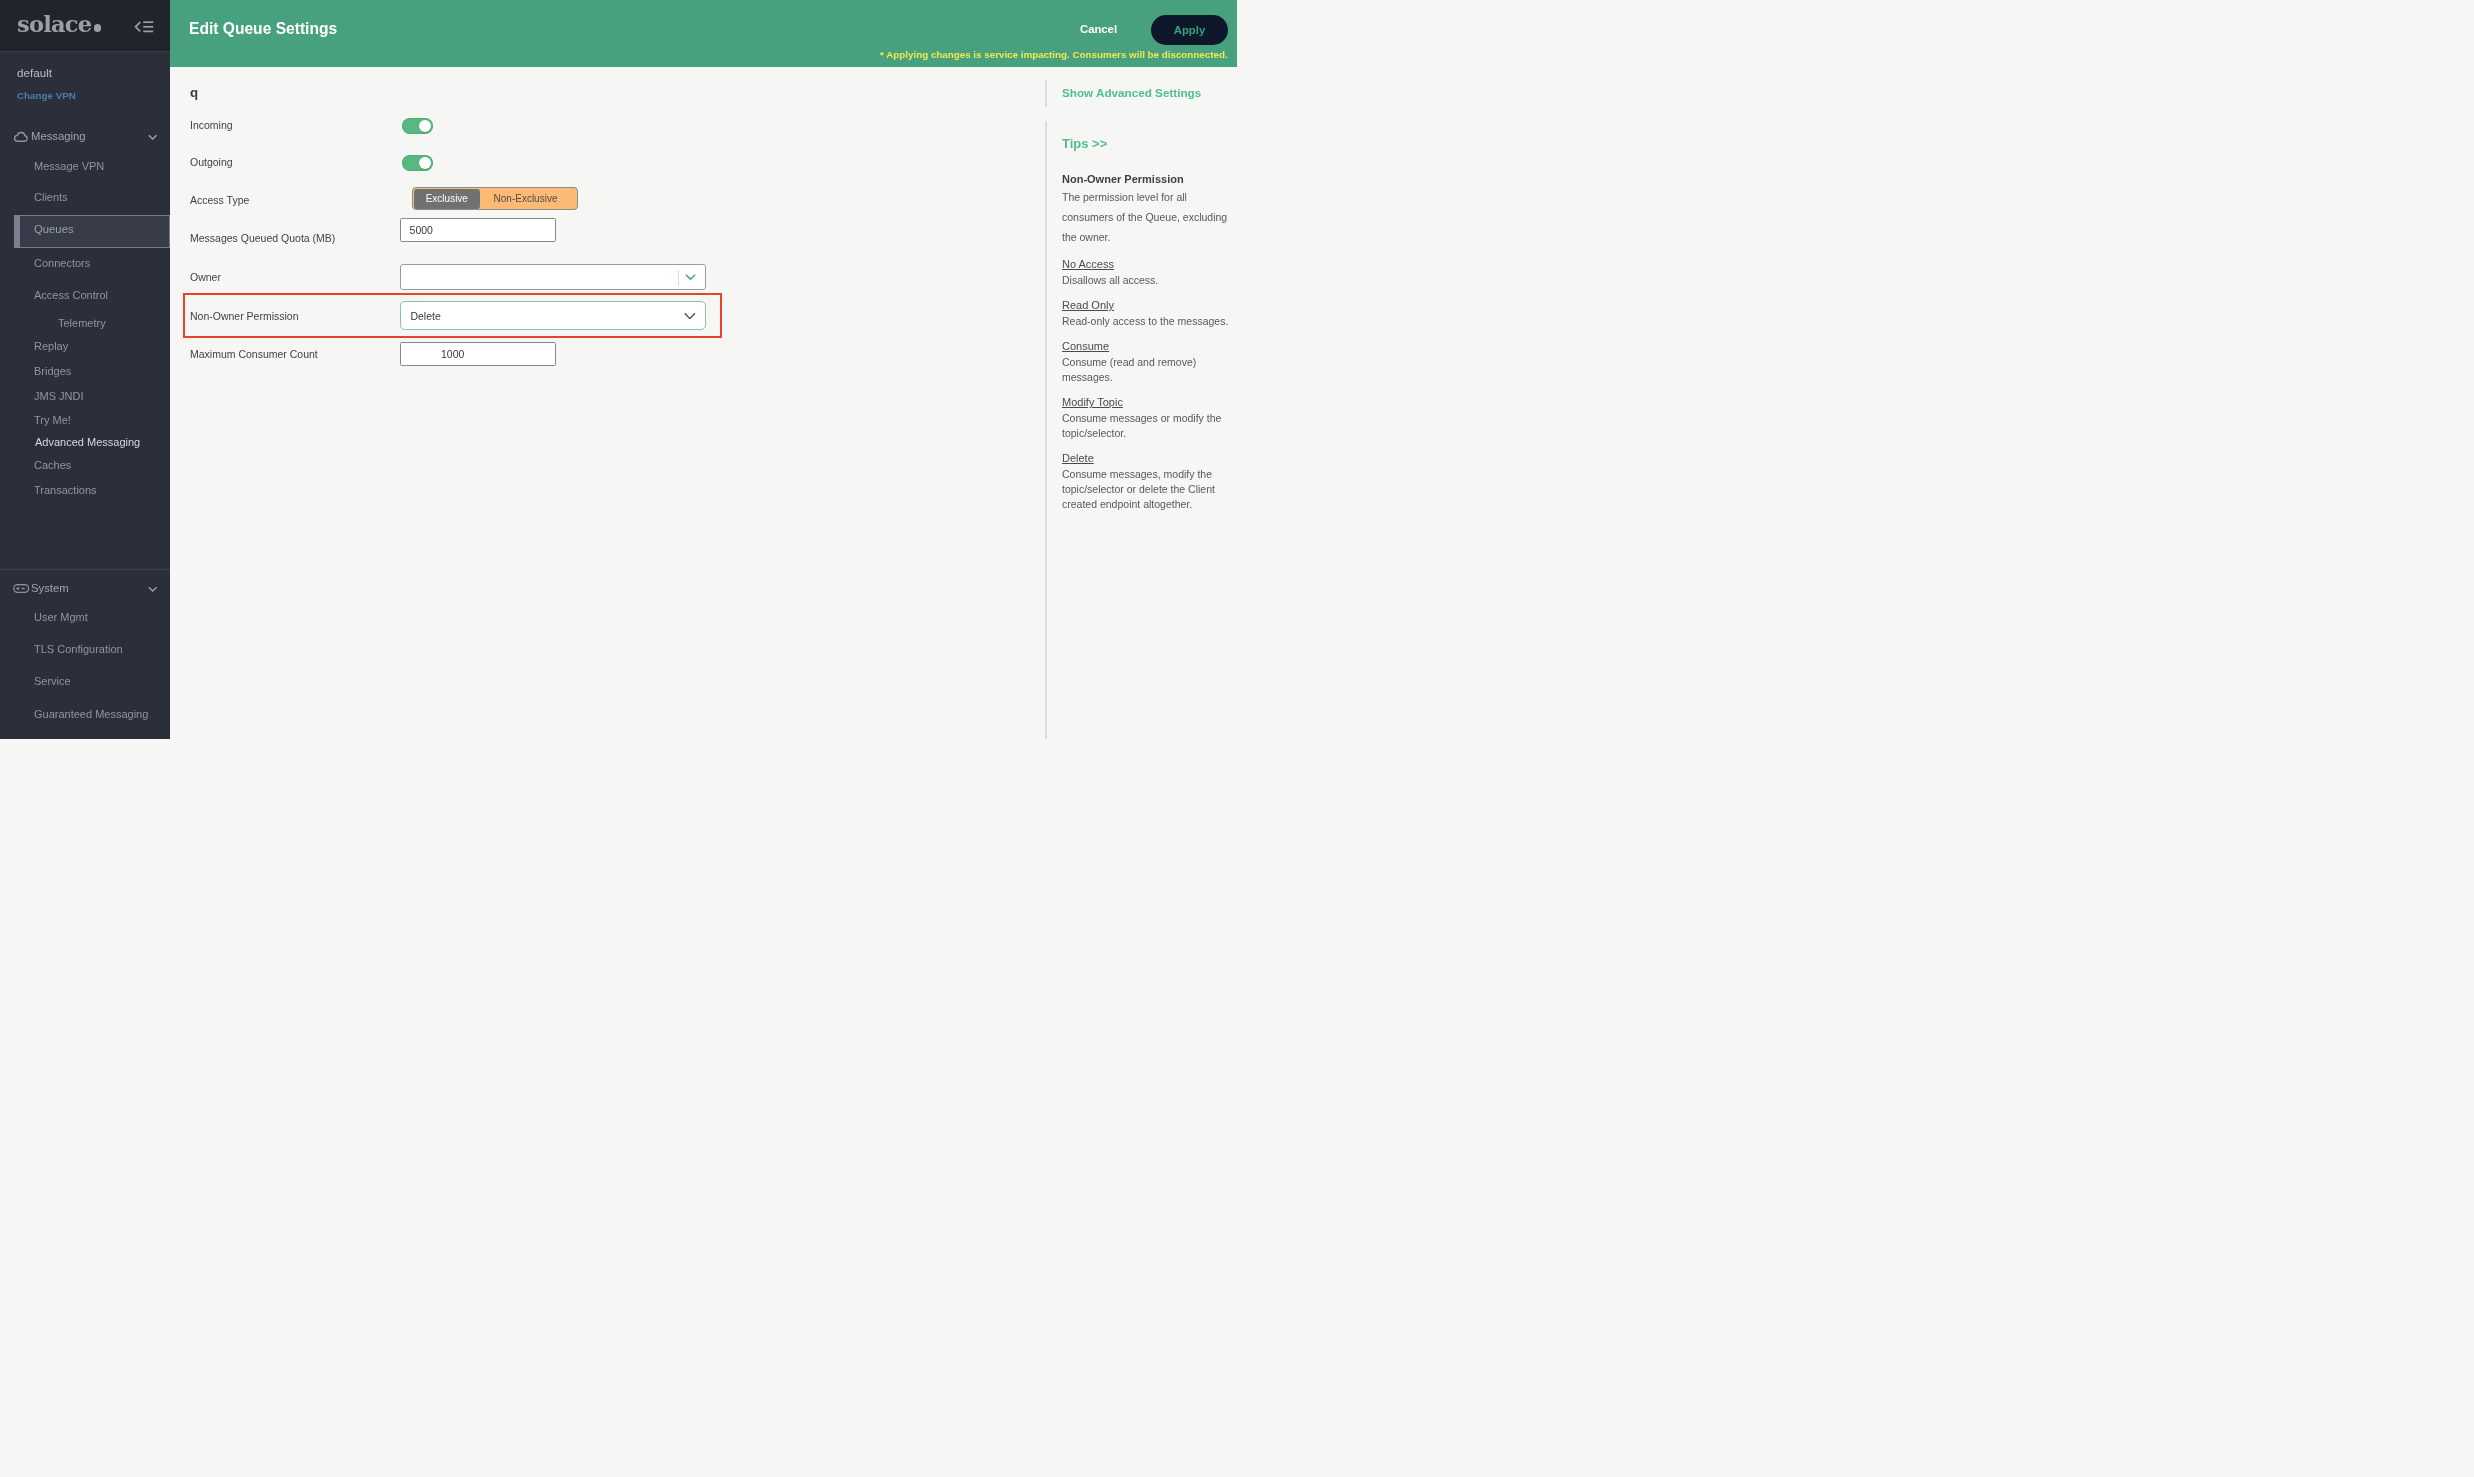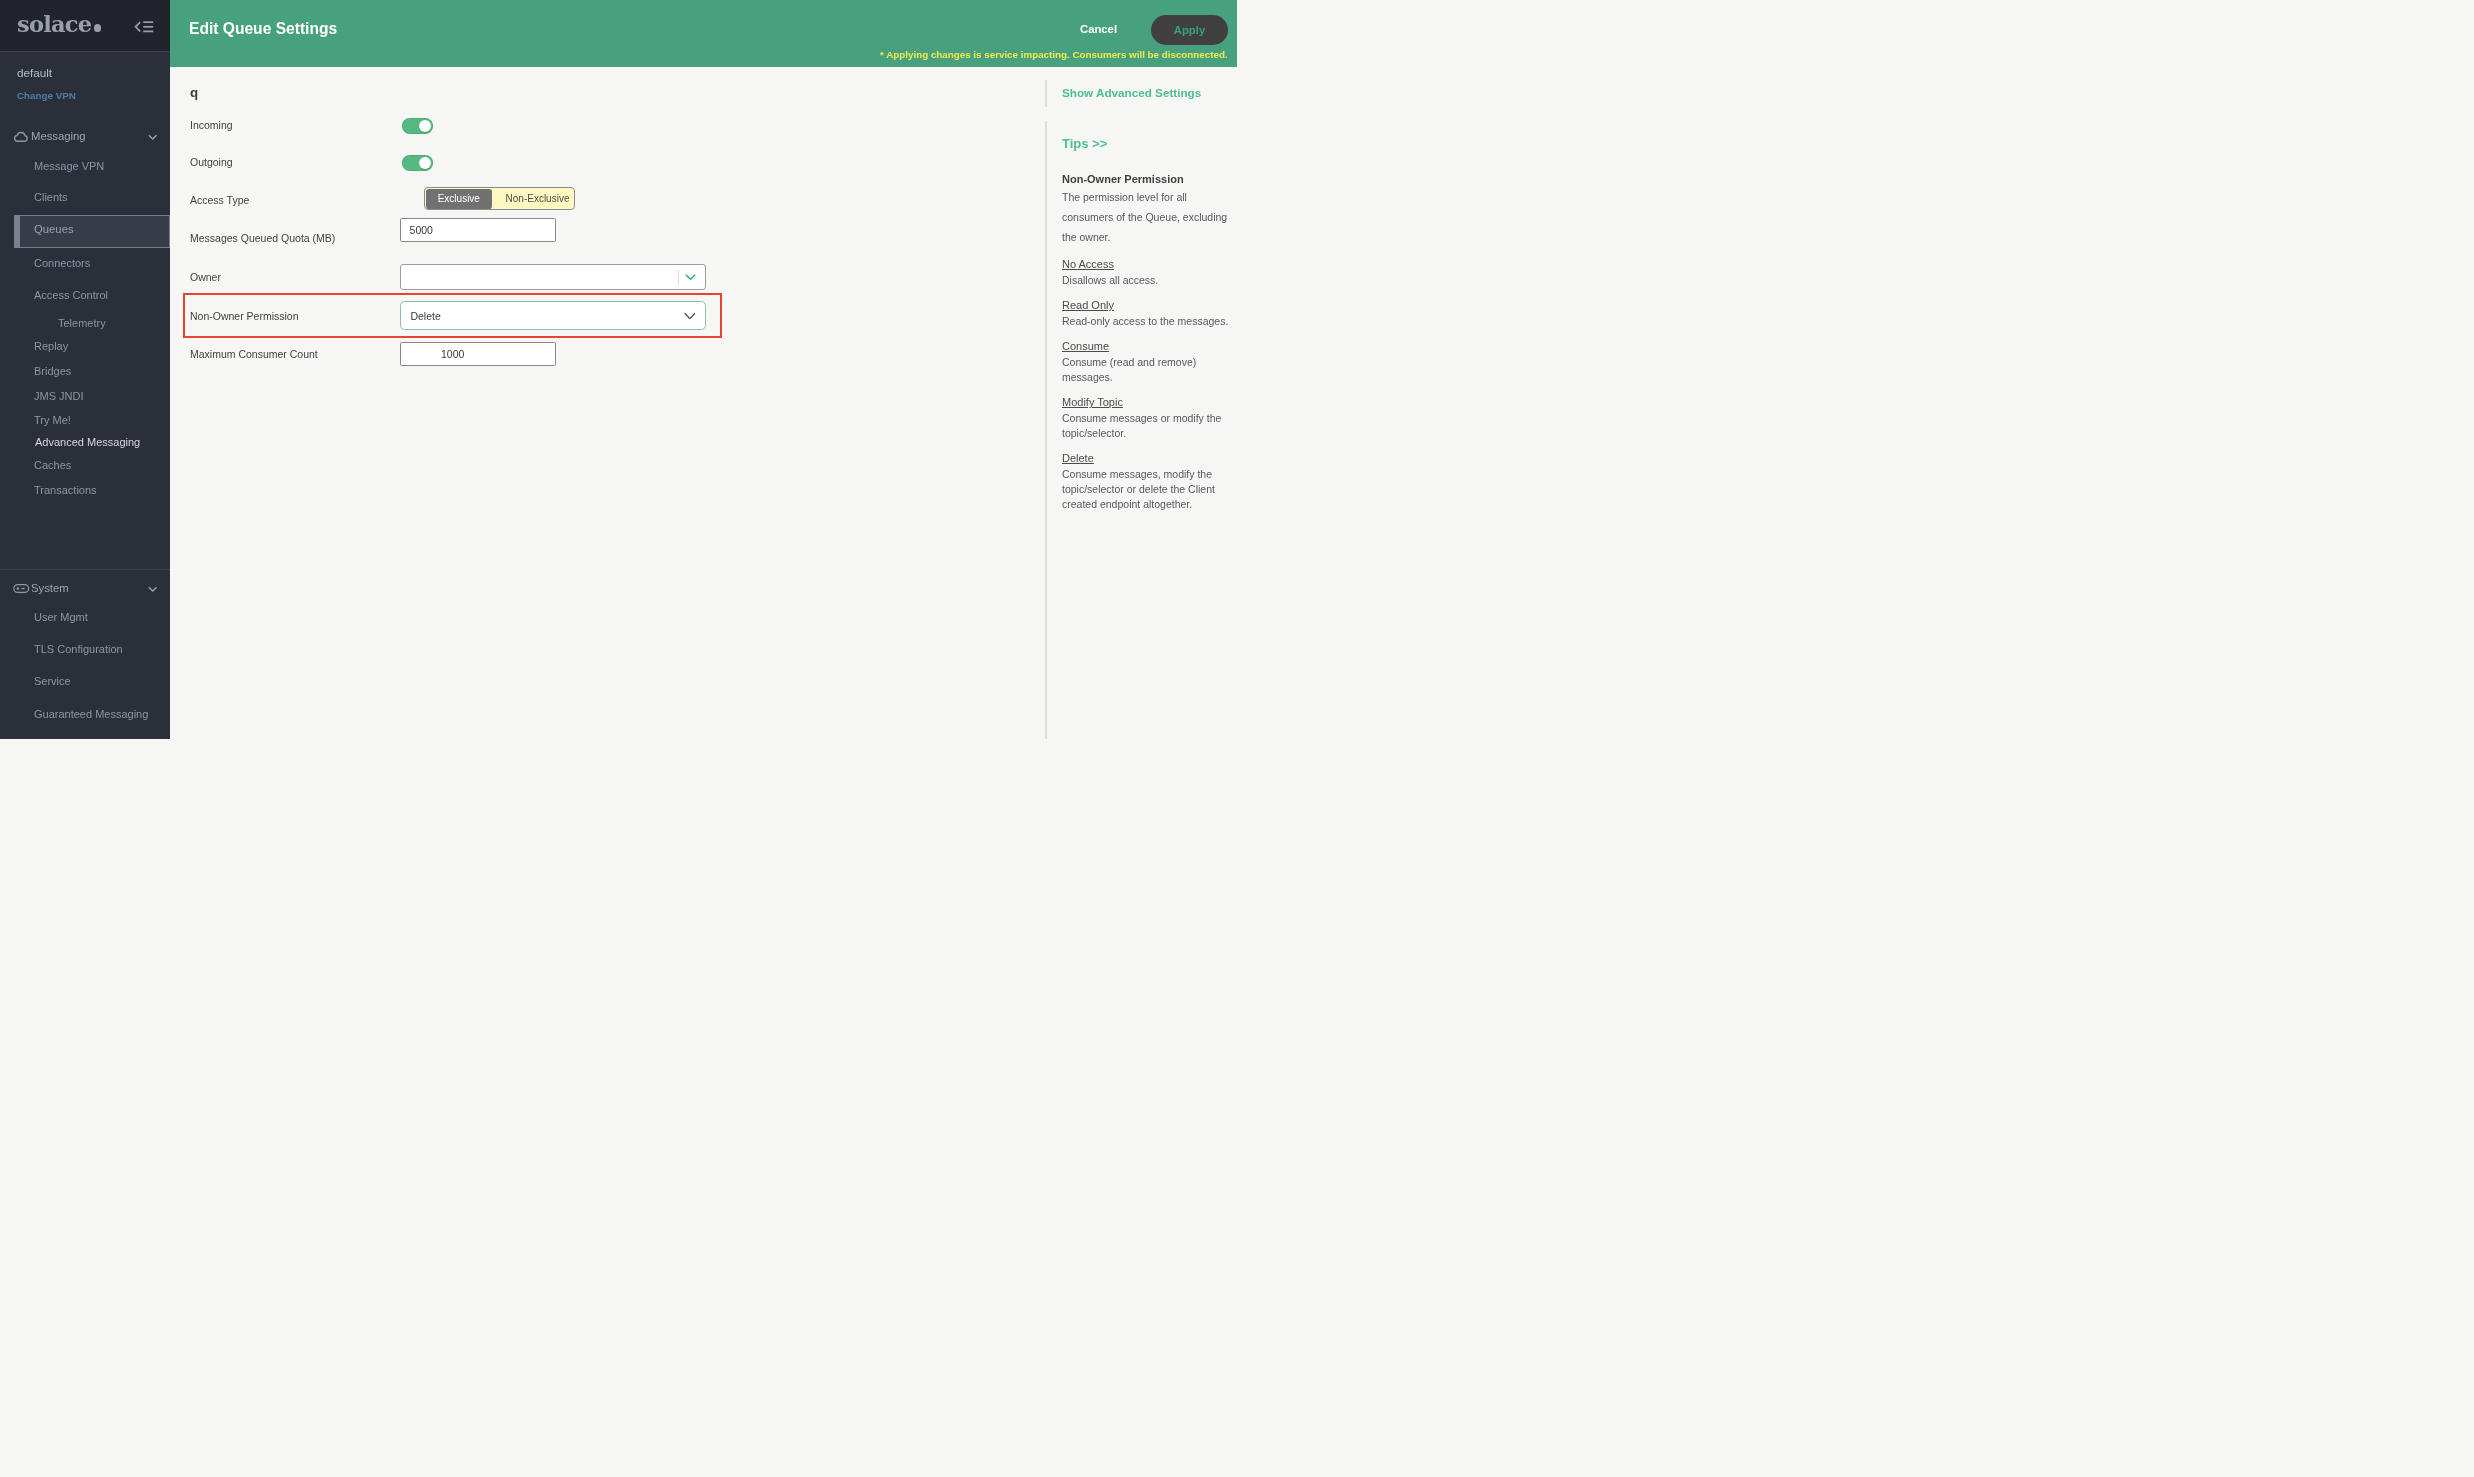--- a/index.html
+++ b/index.html
@@ -22,29 +22,29 @@
   .sel-box { left:14px; top:215px; width:156px; height:33px; background:#373c48; border:0.8px solid #767c8b; }
   .sel-bar { left:14px; top:215px; width:6.2px; height:33px; background:#7b8190; }
   .sel-label { left:34px; top:223px; font-size:11.3px; color:#9ba1ac; cursor:pointer; }
   .nav-divider { left:0; top:569px; width:170px; height:0.8px; background:#3c414b; }
   .icon-svg { display:block; }
 
   
   .g-header { left:170px; top:0; width:1067px; height:67px; background:#48a17e; }
   .g-title { left:189px; top:20px; font-size:15.6px; font-weight:bold; color:#ffffff; }
   .cancel-btn { left:1080px; top:23.4px; font-size:11.3px; font-weight:bold; color:#ffffff; cursor:pointer; }
-  .apply-btn { left:1151px; top:15px; width:77px; height:30px; background:#404040; border-radius:15px; text-align:center; line-height:30px; font-size:11.3px; font-weight:bold; color:#38a17b; cursor:pointer; }
+  .apply-btn { left:1151px; top:15px; width:77px; height:30px; background:#0f172a; border-radius:15px; text-align:center; line-height:30px; font-size:11.3px; font-weight:bold; color:#38a17b; cursor:pointer; }
   .warning { right:9.4px; top:49px; font-size:9.8px; font-weight:bold; color:#f2e94e; }
 
   
   .q-title { left:190px; top:85px; font-size:13.3px; font-weight:bold; color:#3c3c3c; }
   .f-label { font-size:10.5px; color:#414141; white-space:nowrap; }
   .toggle { width:31px; height:15.6px; border-radius:7.8px; background:#56b981; box-shadow:inset 0 0 0 0.8px rgba(0,0,0,0.10); cursor:pointer; }
   .toggle .knob { position:absolute; right:1.6px; top:1.6px; width:12.5px; height:12.5px; border-radius:50%; background:#ffffff; box-shadow:0 0.8px 0.8px rgba(0,0,0,0.18); }
-  .seg-group { left:424px; top:187px; width:151px; height:23.4px; background:#fef9c3; border:0.8px solid #8b8b8b; border-radius:3.9px; }
+  .seg-group { left:412px; top:187px; width:166px; height:23.4px; background:#fdba74; border:0.8px solid #8b8b8b; border-radius:3.9px; }
   .seg-sel { position:absolute; left:0.8px; top:0.8px; width:66px; height:20px; background:#717171; border-radius:3.1px; color:#ffffff; font-size:10px; text-align:center; line-height:20px; cursor:pointer; }
   .seg-unsel { position:absolute; left:67px; top:0.8px; width:91px; height:20px; color:#4d4d4d; font-size:10px; text-align:center; line-height:20px; cursor:pointer; }
   .num-input { width:156px; height:24px; background:#ffffff; border:0.8px solid #878787; border-radius:1.6px; padding-left:8.6px; font-family:"Liberation Sans",sans-serif; font-size:10.5px; color:#383838; outline:none; }
   .owner-select { left:400px; top:264px; width:306px; height:26px; background:#ffffff; border:0.8px solid #9b9b9b; border-radius:3.1px; cursor:pointer; }
   .owner-sep { position:absolute; right:26px; top:4.7px; width:0.8px; height:16.4px; background:#dcdcdc; }
   .red-box { left:183px; top:293px; width:539px; height:45px; border:2.3px solid #e8432b; }
   .nop-select { left:400px; top:301px; width:306px; height:29px; background:#ffffff; border:1.6px solid #83c3ab; border-radius:4.7px; cursor:pointer; }
   .sel-value { position:absolute; left:9.4px; top:0; height:100%; display:flex; align-items:center; font-size:10.5px; color:#3a3a3a; }
   .chev-wrap { position:absolute; right:9.4px; top:50%; transform:translateY(-50%); }
 

